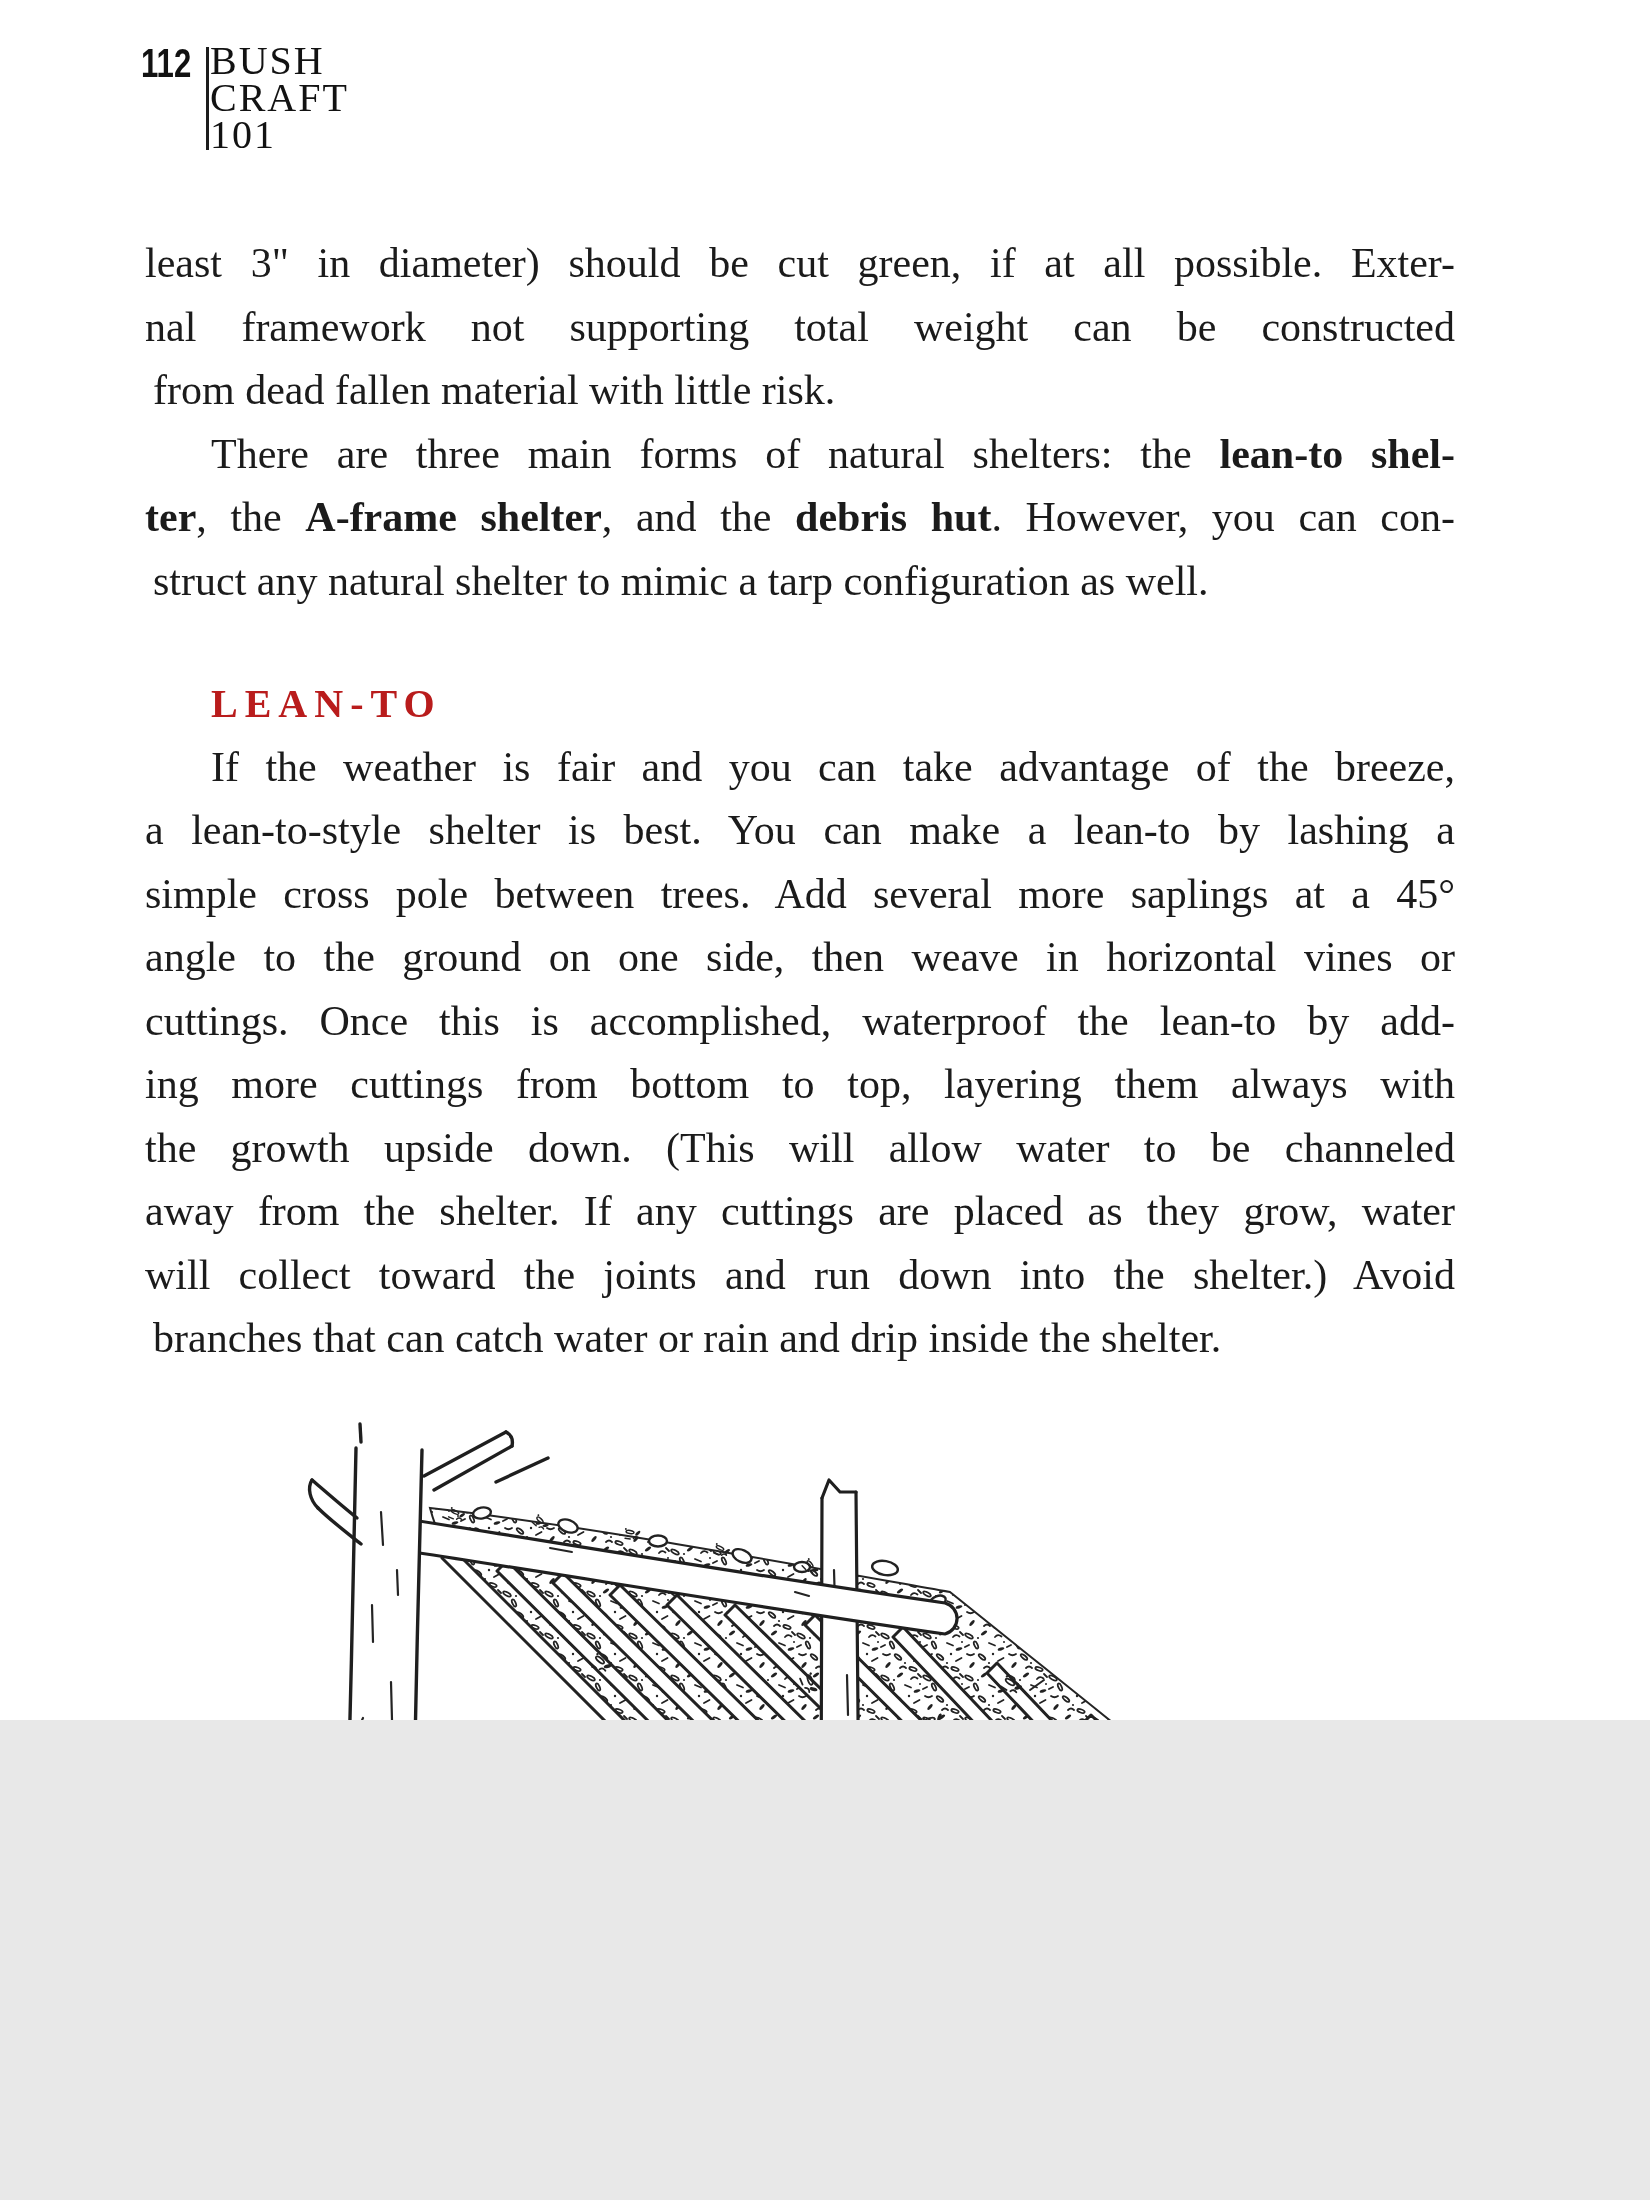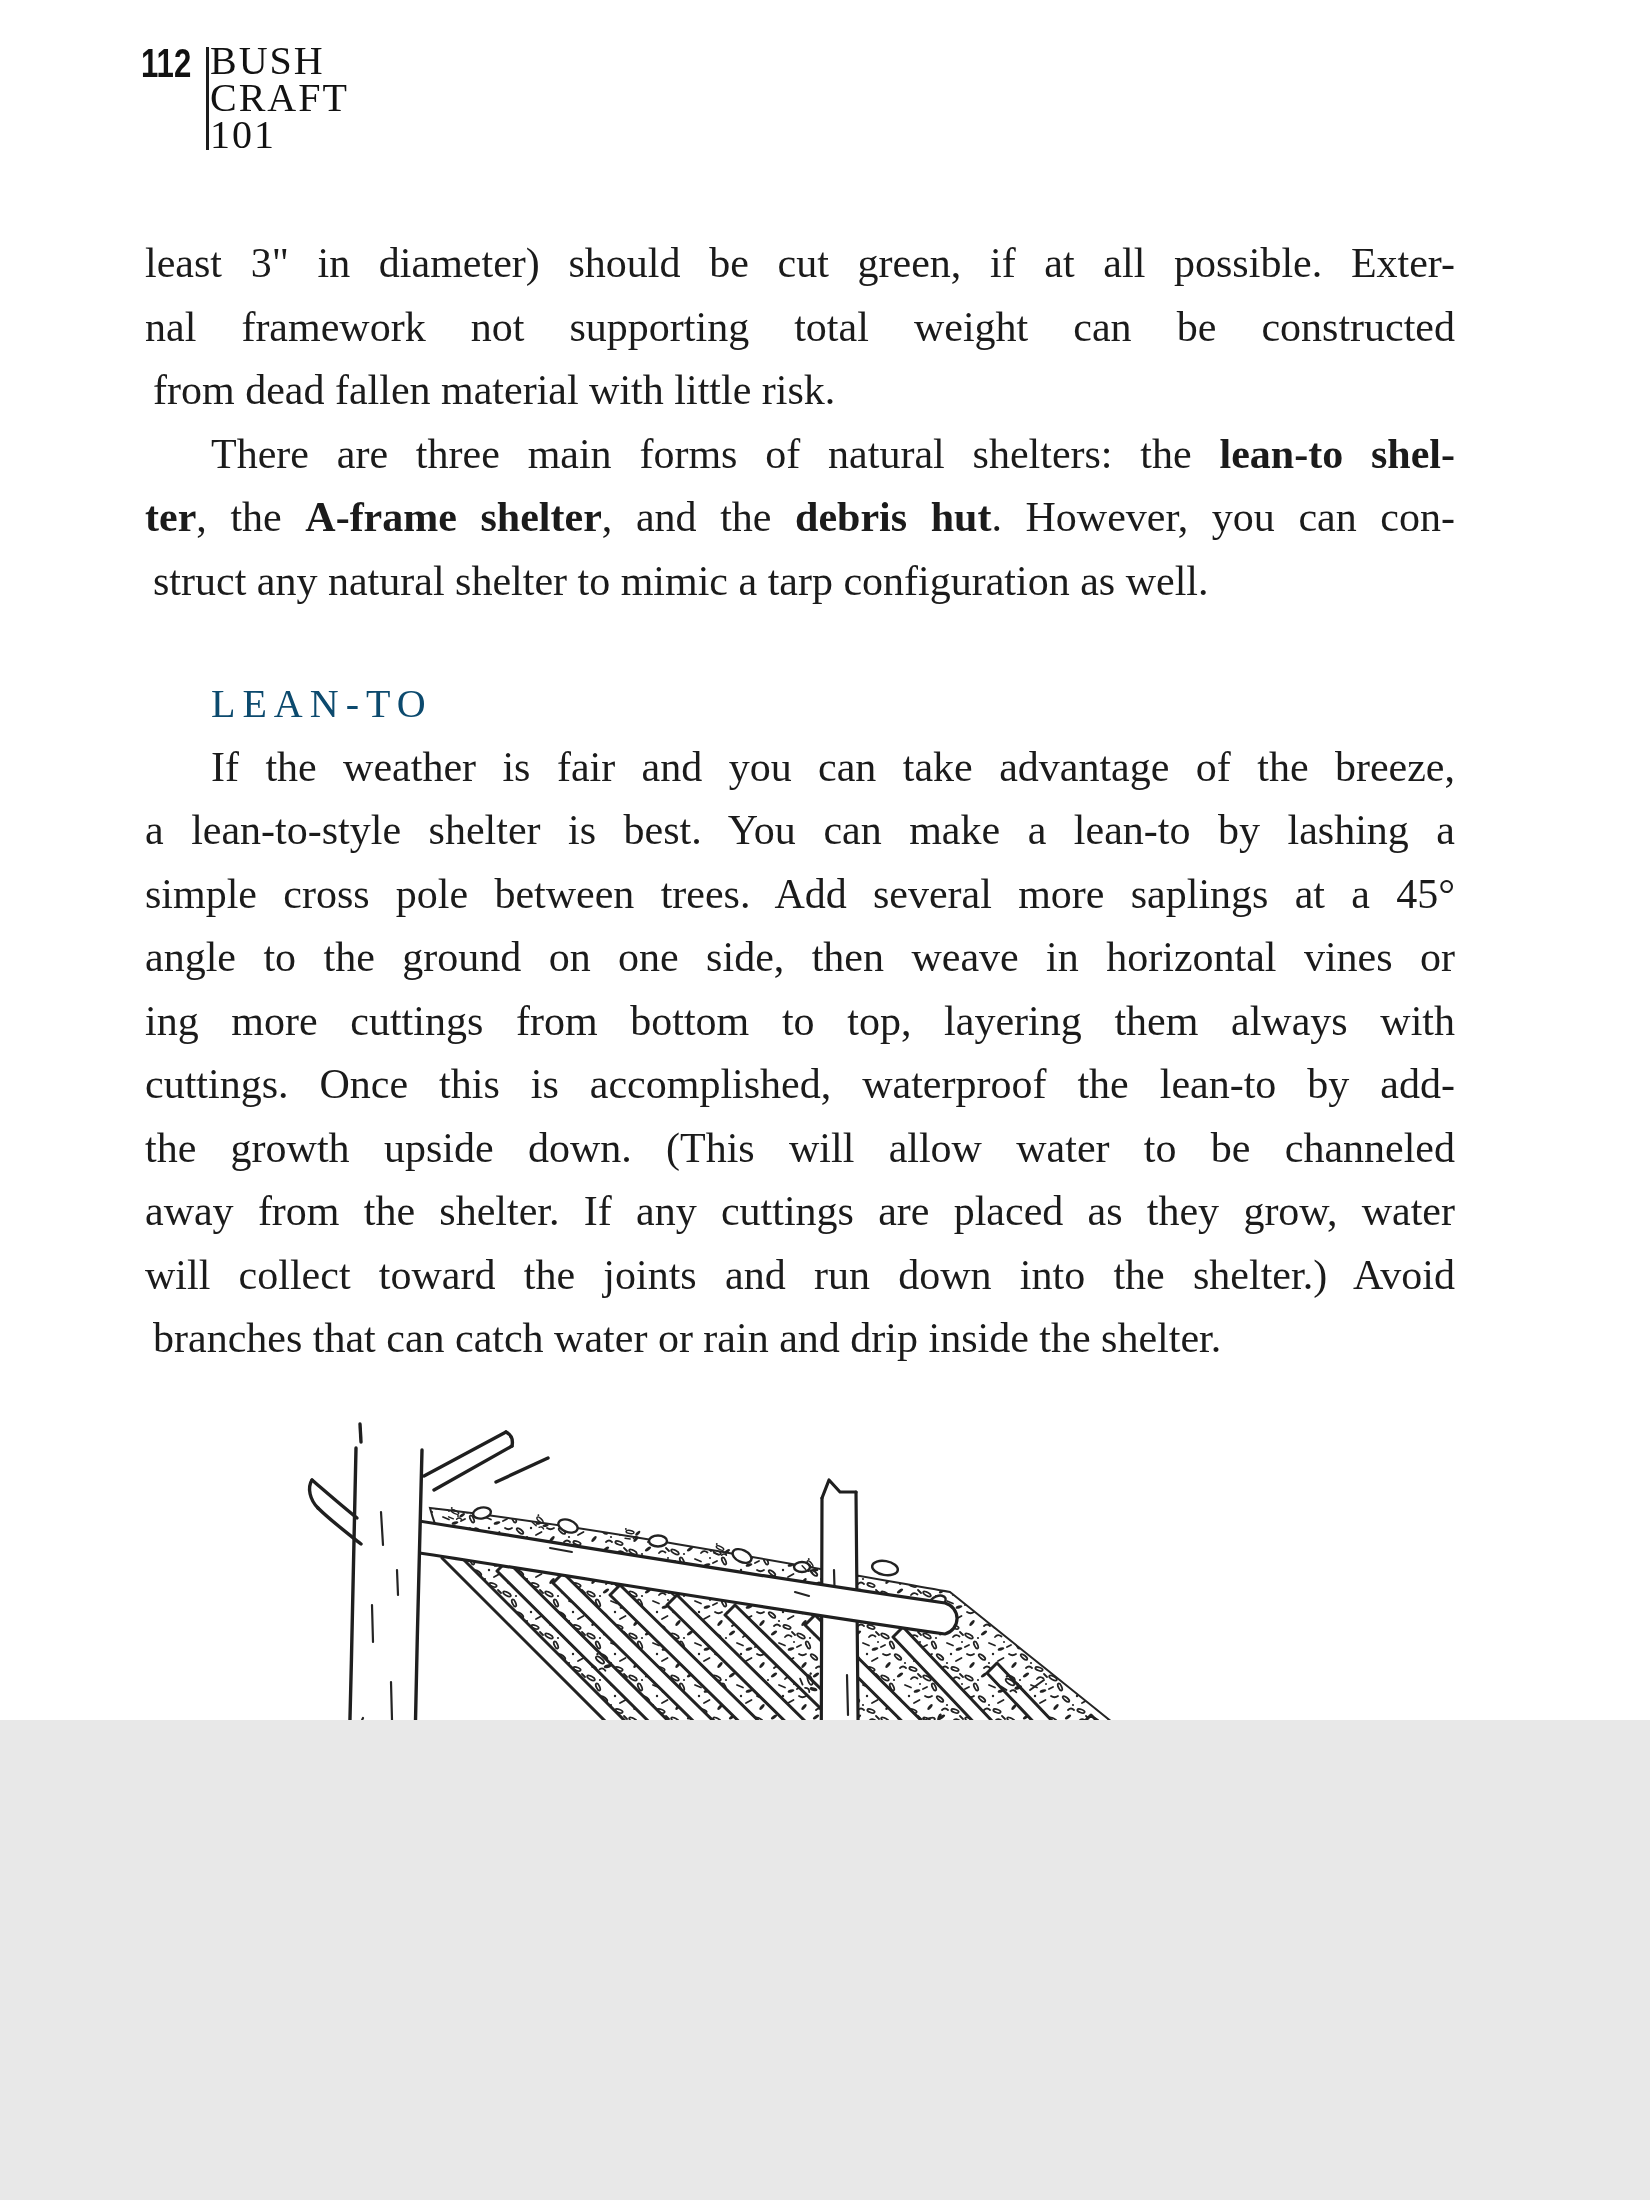--- a/index.html
+++ b/index.html
@@ -28,22 +28,22 @@
   .bodycol {
     position:absolute; left:145px; top:232px; width:1310px;
     font-size:42px; line-height:63.5px;
   }
   .bl { text-align:justify; text-align-last:justify; height:63.5px; overflow:visible; }
   .bl.last { text-align-last:left;margin-left:8px; }
   .bl.ind  { text-indent:66px; }
   .bl b { font-weight:700; }
   .section-heading {
     margin-top:59px; height:63.5px; line-height:63.5px;
-    padding-left:66px; font-size:40px; font-weight:400; letter-spacing:7px;
-    color:#0c4a6e;
+    padding-left:66px; font-size:40px; font-weight:700; letter-spacing:7px;
+    color:#b91c1c;
   }
   
   .illustration { position:absolute; left:250px; top:1420px; width:1200px; height:780px; }
   .illustration svg { display:block; width:100%; height:100%; }
 </style>
 </head>
 <body>
 
 <div class="page">
 
@@ -65,22 +65,22 @@
     <div class="bl ind"><span>There are three main forms of natural shelters: the </span><b>lean-to shel-</b></div>
     <div class="bl"><b>ter</b><span>, the </span><b>A-frame shelter</b><span>, and the </span><b>debris hut</b><span>. However, you can con-</span></div>
     <div class="bl last">struct any natural shelter to mimic a tarp configuration as well.</div>
 
     <div class="section-heading">LEAN-TO</div>
 
     <div class="bl ind">If the weather is fair and you can take advantage of the breeze,</div>
     <div class="bl">a lean-to-style shelter is best. You can make a lean-to by lashing a</div>
     <div class="bl">simple cross pole between trees. Add several more saplings at a 45°</div>
     <div class="bl">angle to the ground on one side, then weave in horizontal vines or</div>
+    <div class="bl">cuttings. Once this is accomplished, waterproof the lean-to by add-</div>
     <div class="bl">ing more cuttings from bottom to top, layering them always with</div>
-    <div class="bl">cuttings. Once this is accomplished, waterproof the lean-to by add-</div>
     <div class="bl">the growth upside down. (This will allow water to be channeled</div>
     <div class="bl">away from the shelter. If any cuttings are placed as they grow, water</div>
     <div class="bl">will collect toward the joints and run down into the shelter.) Avoid</div>
     <div class="bl last">branches that can catch water or rain and drip inside the shelter.</div>
   </div>
 
   <div class="illustration">
     <svg viewBox="0 0 1200 780" role="img" aria-label="Pen-and-ink line drawing of a lean-to shelter: a cross pole lashed between a tree and an upright support pole, with saplings laid at a 45 degree angle to the ground covered in leafy debris.">
       <defs>
         <pattern id="debris" width="42" height="42" patternUnits="userSpaceOnUse">

